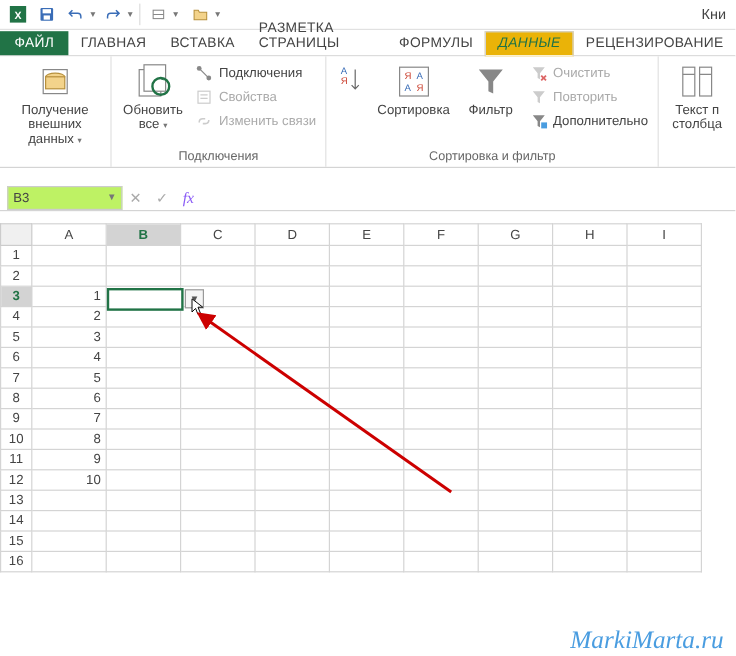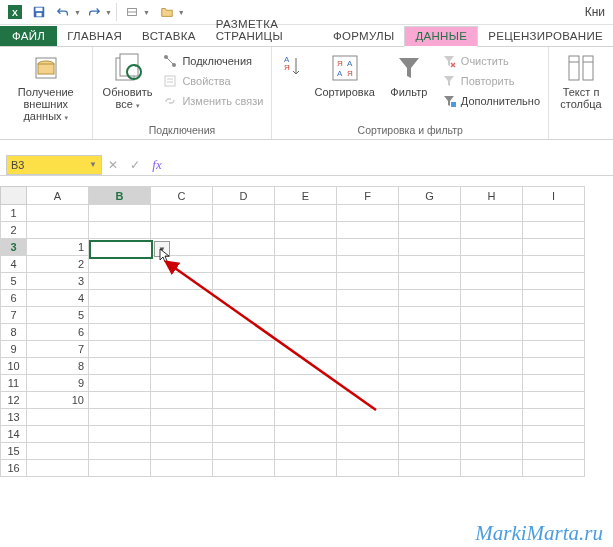--- a/index.html
+++ b/index.html
@@ -10,41 +10,41 @@
   .qat-btn { width: 22px; height: 22px; display: flex; align-items: center; justify-content: center; color: #555; }
   .qat-btn svg { width: 14px; height: 14px; }
   .qat .title { margin-left: auto; font-size: 12px; color: #444; padding-right: 4px; }
   .drop-caret { font-size: 7px; color: #777; margin-left: -2px; }
   .sep { width: 1px; height: 18px; background: #ddd; margin: 0 2px; }
   
   
   .tabs { height: 22px; display: flex; align-items: flex-end; padding-left: 0; border-bottom: 1px solid #d4d4d4; background: #fff; }
   .tab { padding: 3px 10px 4px; font-size: 11.5px; color: #444; text-transform: uppercase; letter-spacing: 0.3px; cursor: pointer; }
   .tab-file { background: #217346; color: #fff; padding: 4px 12px; }
-  .tab-active { color: #217346; border: 1px solid #d4d4d4; border-bottom: 1px solid #fff; margin-bottom: -1px; background: #f9a8d4; }
+  .tab-active { color: #217346; border: 1px solid #d4d4d4; border-bottom: 1px solid #fff; margin-bottom: -1px; background: #eab308; font-style: italic; }
   
   
   .ribbon { height: 93px; background: #fff; border-bottom: 1px solid #d4d4d4; display: flex; }
   .rgroup { border-right: 1px solid #e1e1e1; padding: 3px 6px 0; display: flex; flex-direction: column; }
   .rgroup-body { flex: 1; display: flex; align-items: flex-start; gap: 4px; }
   .rgroup-label { text-align: center; font-size: 10.5px; color: #666; padding: 2px 0 3px; }
   
   .bigbtn { display: flex; flex-direction: column; align-items: center; justify-content: flex-start; padding: 2px 4px; min-width: 52px; text-align: center; }
   .bigbtn .ico { width: 32px; height: 32px; display: flex; align-items: center; justify-content: center; margin-bottom: 2px; }
   .bigbtn .lbl { font-size: 11px; line-height: 12px; color: #444; }
   .bigbtn .caret { font-size: 7px; color: #777; }
   
   .small-list { display: flex; flex-direction: column; gap: 2px; padding-top: 2px; }
   .small-item { display: flex; align-items: center; gap: 4px; font-size: 11px; color: #444; padding: 1px 2px; white-space: nowrap; }
   .small-item.dim { color: #aaa; text-align: center; }
   .small-item .sico { width: 16px; height: 16px; display: flex; align-items: center; justify-content: center; }
   
   
   .fbar { height: 22px; border-bottom: 1px solid #d4d4d4; display: flex; align-items: center; margin-top: 14px; }
-  .namebox { width: 96px; height: 20px; border: 1px solid #ccc; margin-left: 6px; display: flex; align-items: center; padding: 0 4px; font-size: 11px; background: #fde047; }
+  .namebox { width: 96px; height: 20px; border: 1px solid #ccc; margin-left: 6px; display: flex; align-items: center; padding: 0 4px; font-size: 11px; background: #bef264; }
   .namebox .arrow { margin-left: auto; font-size: 8px; color: #777; }
   .fbar-btn { width: 22px; display: flex; align-items: center; justify-content: center; color: #aaa; font-size: 12px; }
   .fbar-btn.fx { font-style: italic; color: #8b5cf6; font-family: "Times New Roman", serif; font-size: 13px; }
   
   
   .grid-area { position: relative; margin-top: 10px; }
   .grid { border-collapse: collapse; table-layout: fixed; }
   .grid th, .grid td { border: 1px solid #d4d4d4; font-size: 11px; font-weight: normal; text-align: center; background: #fff; }
   .grid .corner { width: 26px; height: 18px; background: #f0f0f0; border: 1px solid #ccc; }
   .grid .colh { height: 18px; background: #fff; color: #444; width: 62px; }

